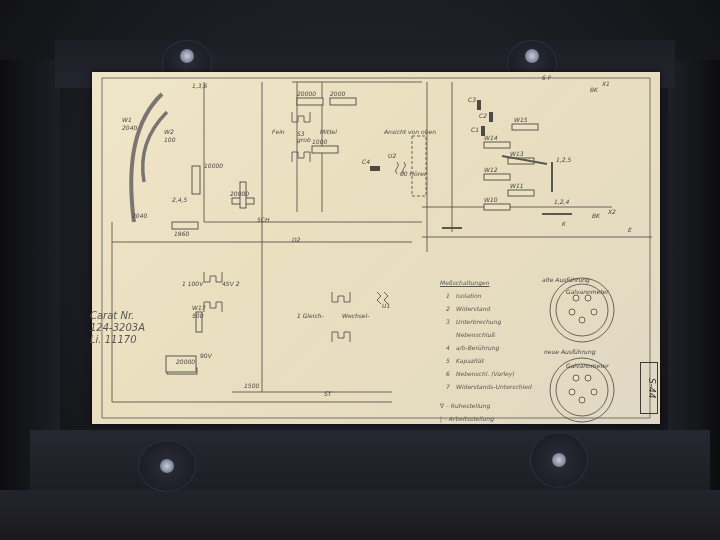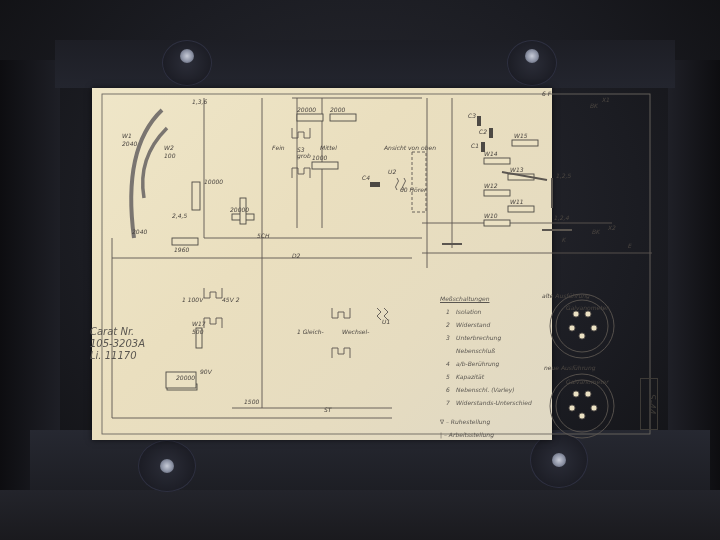--- a/index.html
+++ b/index.html
@@ -7,21 +7,21 @@
   .enclosure{position:absolute;left:0;top:0;width:720px;height:540px;
     background:radial-gradient(ellipse at 50% 40%, #2a2b33 0%, #1b1c22 55%, #0e0e10 100%);}
   .rim-top{position:absolute;left:55px;top:40px;width:620px;height:48px;background:linear-gradient(#1d1e25,#23252e);}
   .rim-bottom{position:absolute;left:30px;top:430px;width:680px;height:60px;background:linear-gradient(#262831,#1d1e24);}
   .floor{position:absolute;left:0;top:490px;width:720px;height:50px;background:linear-gradient(#23242b,#1a1a1e);}
   .wall-left{position:absolute;left:0;top:60px;width:60px;height:430px;background:linear-gradient(90deg,#0d0d10,#1e1f26);}
   .wall-right{position:absolute;left:668px;top:60px;width:52px;height:430px;background:linear-gradient(270deg,#0d0d10,#1f2027);}
   .bolt{position:absolute;border-radius:50%;background:radial-gradient(circle at 50% 50%,#2b2d38 0%,#1c1d25 70%,#111116 100%);box-shadow:0 0 0 1px #2e3040 inset;}
   .bolt .nut{position:absolute;left:50%;top:50%;width:14px;height:14px;margin:-7px 0 0 -7px;border-radius:50%;
     background:radial-gradient(circle,#c8ccd8 0%,#8a90a2 55%,#4a4e5c 100%);}
-  .paper{position:absolute;left:92px;top:88px;width:460px;height:352px;
+  .paper{position:absolute;left:92px;top:72px;width:568px;height:352px;
     background:linear-gradient(135deg,#efe6c8 0%,#eadfbf 40%,#e6dcc0 70%,#dfd8c4 100%);
     box-shadow:0 0 6px rgba(0,0,0,.6);}
   .paper svg{position:absolute;left:0;top:0;}
   .lbl{font-family:"DejaVu Sans",sans-serif;font-style:italic;fill:#4a4540;}
   .meta{position:absolute;font-family:"DejaVu Sans",sans-serif;font-style:italic;color:#5a5650;font-size:10px;line-height:12px;}
   .legend{position:absolute;left:348px;top:204px;width:110px;font-family:"DejaVu Sans",sans-serif;font-style:italic;color:#5a5650;font-size:6px;line-height:13px;}
   .legend .t{text-decoration:underline;}
   .legend .row span.n{display:inline-block;width:16px;text-align:center;}
   .stamp{position:absolute;left:548px;top:290px;width:16px;height:50px;border:1px solid #3d3a36;font-size:9px;color:#3d3a36;
     writing-mode:vertical-rl;text-align:center;font-family:"DejaVu Sans",sans-serif;font-style:italic;}
@@ -190,21 +190,21 @@
       <text x="232" y="324">ST</text>
       <text x="450" y="210">alte Ausführung</text>
       <text x="474" y="222">Galvanometer</text>
       <text x="452" y="282">neue Ausführung</text>
       <text x="474" y="296">Galvanometer</text>
     </g>
   </svg>
 
   <div class="meta" style="left:-2px;top:238px;">
     <div>Carat Nr.</div>
-    <div>105-3203A</div>
+    <div>124-3203A</div>
     <div>Li. 11170</div>
   </div>
 
   <div class="legend">
     <div class="t">Meßschaltungen</div>
     <div class="row"><span class="n">1</span><span>Isolation</span></div>
     <div class="row"><span class="n">2</span><span>Widerstand</span></div>
     <div class="row"><span class="n">3</span><span>Unterbrechung</span></div>
     <div class="row"><span class="n"></span><span>Nebenschluß</span></div>
     <div class="row"><span class="n">4</span><span>a/b-Berührung</span></div>

